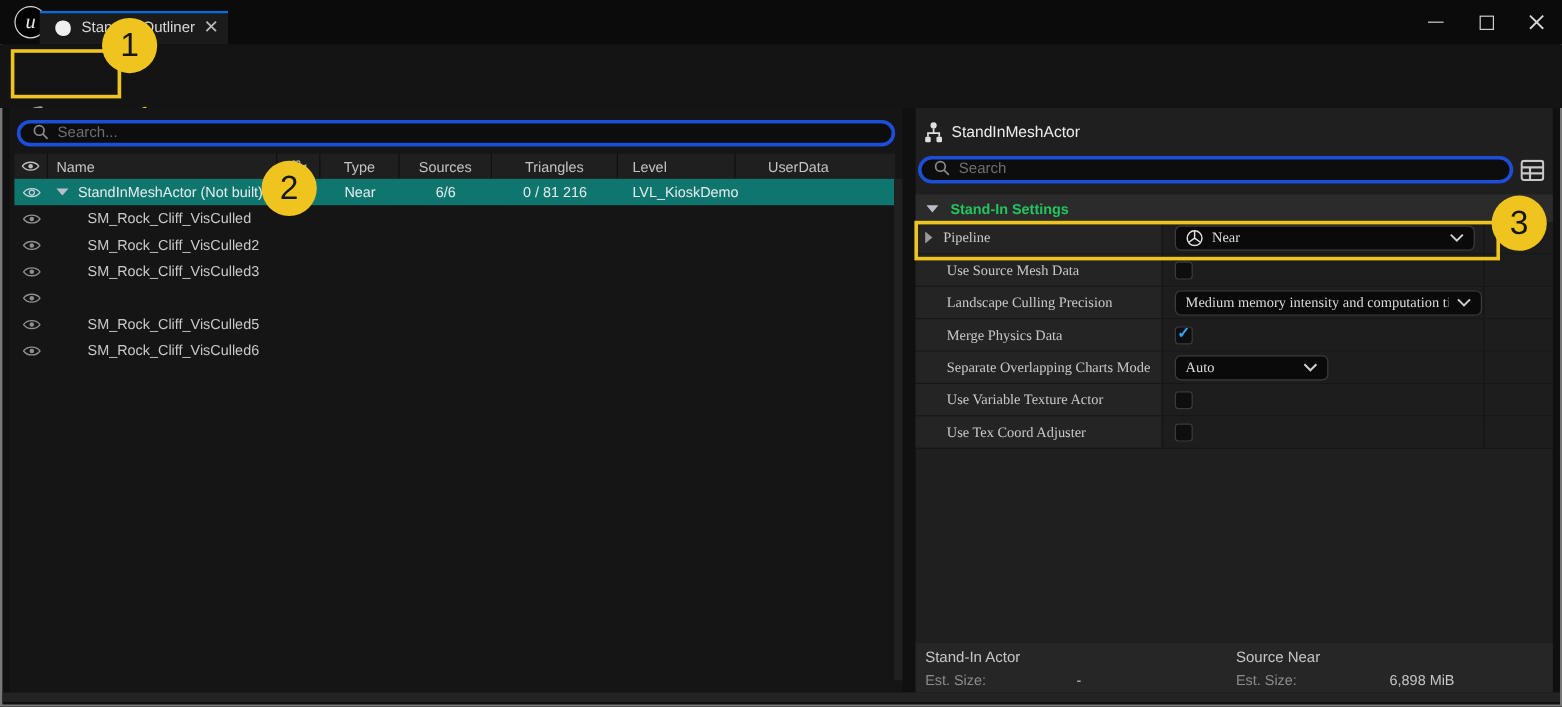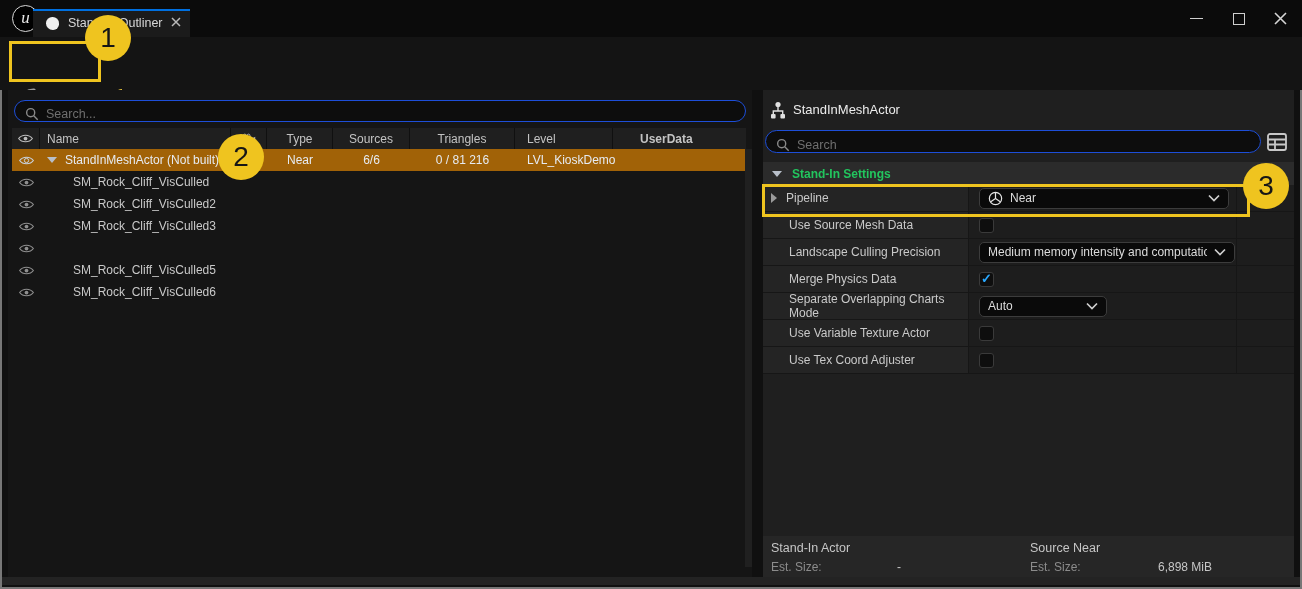--- a/index.html
+++ b/index.html
@@ -29,52 +29,52 @@
     background:transparent; border:none; color:#d2d2d2; font-size:13px; font-family:inherit; cursor:pointer; }
   .tool-btn.create{ left:20px; }
   .tool-btn.build{ left:112px; }
   .kebab{ position:absolute; left:179px; top:54px; width:10px; display:flex; flex-direction:column; gap:3px; align-items:center;}
   .kebab i{ width:3px; height:3px; border-radius:50%; background:#cfcfcf; }
   
   .left-panel{ position:absolute; left:8px; top:90px; width:744px; height:487px; background:#151515; }
   .right-panel{ position:absolute; left:763px; top:90px; width:531px; height:487px; background:#1f1f1f; }
   .bottom-strip{ position:absolute; left:2px; top:577px; width:1298px; height:8px; background:#232323; }
   
-  .search-pill{ position:absolute; height:22px; border:1px solid #1d4ed8; border-radius:11px;
-    background:#0d0d0d; display:flex; align-items:flex-end; padding:0 10px; gap:7px; }
+  .search-pill{ position:absolute; height:22px; border:3px solid #1d4ed8; border-radius:11px;
+    background:#0d0d0d; display:flex; align-items:flex-start; padding:0 10px; gap:7px; }
   .search-pill input{ flex:1; background:transparent; border:none; outline:none; color:#cfcfcf;
     font-size:12.5px; font-family:inherit; }
   .search-pill input::placeholder{ color:#6f6f6f; }
   
   .otable-header{ position:absolute; left:4px; top:38px; width:734px; height:21px; background:#1f1f1f;
     display:flex; align-items:stretch; color:#c3c3c3; }
   .hc{ display:flex; align-items:center; border-right:1px solid #101010; }
   .col-eye{ width:28px; justify-content:center; flex:none;}
   .col-name{ width:191px; padding-left:7px; flex:none;}
   .col-icon{ width:36px; justify-content:center; flex:none;}
   .col-type{ width:66px; justify-content:center; flex:none;}
   .col-sources{ width:77px; justify-content:center; flex:none;}
   .col-tri{ width:105px; justify-content:center; flex:none;}
   .col-level{ width:98px; padding-left:12px; flex:none;}
   .col-user{ flex:1; padding-left:27px;}
   .orow{ position:absolute; left:4px; width:734px; height:22px; display:flex; align-items:stretch; color:#c9c9c9; }
-  .orow.selected{ background:#a16207; color:#e6ebf2; }
+  .orow.selected{ background:#0f766e; color:#e6ebf2; }
   .orow .cell{ display:flex; align-items:center; }
   .caret-down{ width:0; height:0; border-left:5px solid transparent; border-right:5px solid transparent; border-top:6px solid #b8bfc9; }
   .caret-right{ width:0; height:0; border-top:5px solid transparent; border-bottom:5px solid transparent; border-left:6px solid #9a9a9a; }
   .child-label{ padding-left:33px; }
   
   .dtitle{ position:absolute; left:30px; top:12px; font-size:13px; color:#ececec; }
   .dtitle-icon{ position:absolute; left:5px; top:11px; }
   .dgrid-icon{ position:absolute; left:504px; top:43px; }
   .dsection{ position:absolute; left:0; top:72px; width:531px; height:23px; background:#2b2b2b;
     display:flex; align-items:center; gap:10px; padding-left:9px; }
   .dsection b{ font-size:12px; color:#22c55e; }
   .drows{ position:absolute; left:0; top:95px; width:531px; }
-  .drow{ display:flex; height:27px; border-bottom:1px solid #161616; align-items:stretch; }
+  .drow{ display:flex; height:27px; border-bottom:1px solid #161616; align-items:stretch;font-family:Liberation Serif, serif; }
   .dlabel{ width:205px; background:#242424; display:flex; align-items:center; gap:9px;
     padding-left:26px; color:#c9c9c9; flex:none; }
   .dlabel.with-caret{ padding-left:8px; }
   .dvalue{ flex:1; background:#1d1d1d; border-left:1px solid #161616; display:flex; align-items:center; padding-left:10px; }
   .dreset{ width:58px; background:#1d1d1d; border-left:1px solid #161616; flex:none;
     display:flex; align-items:center; justify-content:center; color:#555; font-size:13px; }
   .drow.disabled .dlabel{ color:#6b6b6b; }
   
   .dropdown{ height:21px; background:#0a0a0a; border:1px solid #3c3c3c; border-radius:5px;
     display:flex; align-items:center; padding:0 8px; gap:7px; color:#dcdcdc; }
@@ -179,21 +179,21 @@
             <rect x="1" y="4" width="12" height="9" rx="2" fill="none" stroke="#b5b5b5" stroke-width="1.5"></rect>
             <path d="M13 7 L19 4 V13 L13 10" fill="#b5b5b5"></path>
             <circle cx="5" cy="2.5" r="2" fill="none" stroke="#b5b5b5" stroke-width="1.3"></circle>
             <circle cx="10" cy="2.5" r="2" fill="none" stroke="#b5b5b5" stroke-width="1.3"></circle>
           </svg>
       </span>
       <span class="hc col-type">Type</span>
       <span class="hc col-sources">Sources</span>
       <span class="hc col-tri">Triangles</span>
       <span class="hc col-level">Level</span>
-      <span class="hc col-user" style="border-right:none;font-weight:bold;">UserData</span>
+      <span class="hc col-user" style="border-right:none;">UserData</span>
     </div>
 
     <div class="orow selected" style="top:59px;">
       <span class="cell col-eye" style="justify-content:center;">
         <svg width="15" height="11" viewBox="0 0 24 16">
             <path d="M1 8 C6 1 18 1 23 8 C18 15 6 15 1 8 Z" fill="none" stroke="#c9d2de" stroke-width="1.8"></path>
             <circle cx="12" cy="8" r="3.4" fill="none" stroke="#c9d2de" stroke-width="1.6"></circle>
           </svg>
       </span>
       <span class="cell col-name" style="gap:8px;">

